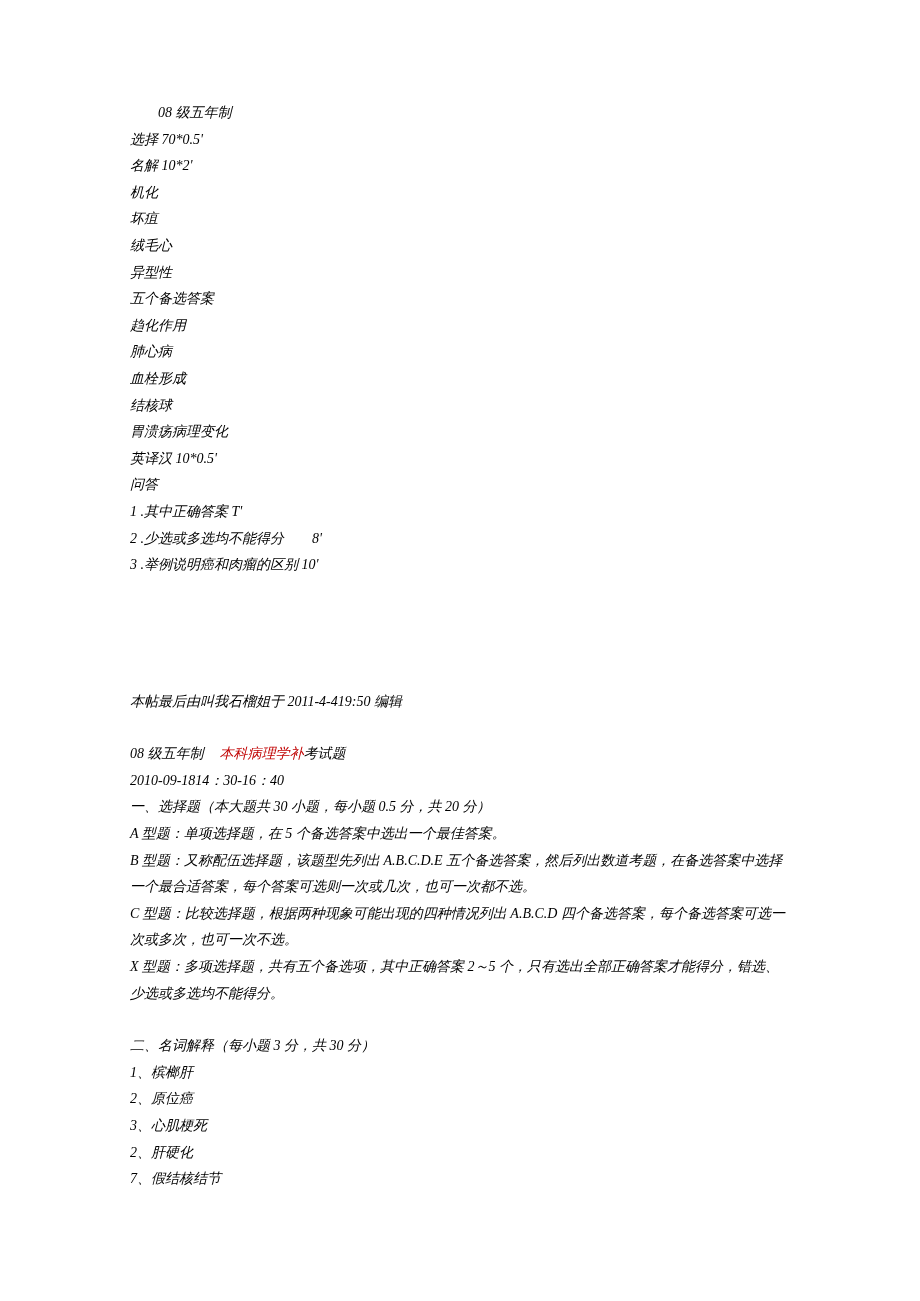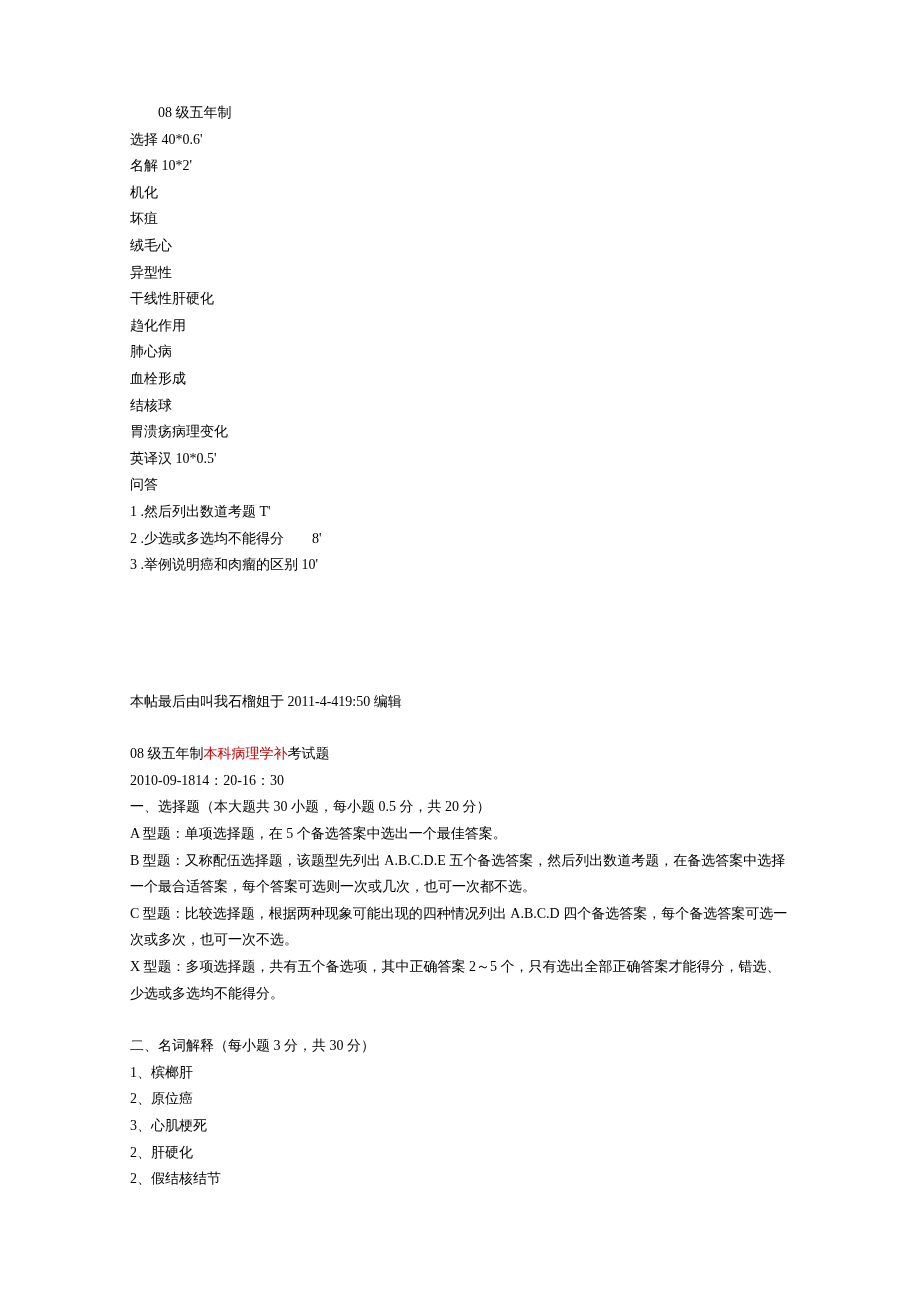--- a/index.html
+++ b/index.html
@@ -14,71 +14,73 @@
       color: #000;
       background: #fff;
       padding: 100px 130px 60px 130px;
       width: 920px;
     }
     .indent {
       text-indent: 2em;
     }
     .red {
       color: #c00000;
+      margin-left: 16px;
     }
     p {
       margin: 0;
+      font-style: italic;
     }
     .spacer {
       height: 26px;
     }
     .big-spacer {
       height: 110px;
     }
     .small-space {
       display: inline-block;
       width: 2em;
     }
   </style>
 </head>
 <body>
 
 <p class="indent">08 级五年制</p>
-<p>选择 40*0.6'</p>
+<p>选择 70*0.5'</p>
 <p>名解 10*2'</p>
 <p>机化</p>
 <p>坏疽</p>
 <p>绒毛心</p>
 <p>异型性</p>
-<p>干线性肝硬化</p>
+<p>五个备选答案</p>
 <p>趋化作用</p>
 <p>肺心病</p>
 <p>血栓形成</p>
 <p>结核球</p>
 <p>胃溃疡病理变化</p>
 <p>英译汉 10*0.5'</p>
 <p>问答</p>
-<p><span>1</span> <span>.然后列出数道考题 T'</span></p>
+<p><span>1</span> <span>.其中正确答案 T'</span></p>
 <p><span>2</span> <span>.少选或多选均不能得分</span><span class="small-space"></span><span>8'</span></p>
 <p><span>3</span> <span>.举例说明癌和肉瘤的区别 10'</span></p>
 
 <div class="big-spacer"></div>
 
 <p>本帖最后由叫我石榴姐于 2011-4-419:50 编辑</p>
 
 <div class="spacer"></div>
 
 <p><span>08 级五年制</span><span class="red">本科病理学补</span><span>考试题</span></p>
-<p>2010-09-1814：20-16：30</p>
+<p>2010-09-1814：30-16：40</p>
 <p>一、选择题（本大题共 30 小题，每小题 0.5 分，共 20 分）</p>
 <p>A 型题：单项选择题，在 5 个备选答案中选出一个最佳答案。</p>
 <p>B 型题：又称配伍选择题，该题型先列出 A.B.C.D.E 五个备选答案，然后列出数道考题，在备选答案中选择一个最合适答案，每个答案可选则一次或几次，也可一次都不选。</p>
 <p>C 型题：比较选择题，根据两种现象可能出现的四种情况列出 A.B.C.D 四个备选答案，每个备选答案可选一次或多次，也可一次不选。</p>
 <p>X 型题：多项选择题，共有五个备选项，其中正确答案 2～5 个，只有选出全部正确答案才能得分，错选、少选或多选均不能得分。</p>
 
 <div class="spacer"></div>
 
 <p>二、名词解释（每小题 3 分，共 30 分）</p>
 <p>1、槟榔肝</p>
 <p>2、原位癌</p>
 <p>3、心肌梗死</p>
 <p>2、肝硬化</p>
-<p>2、假结核结节</p>
+<p>7、假结核结节</p>
 
 </body></html>

